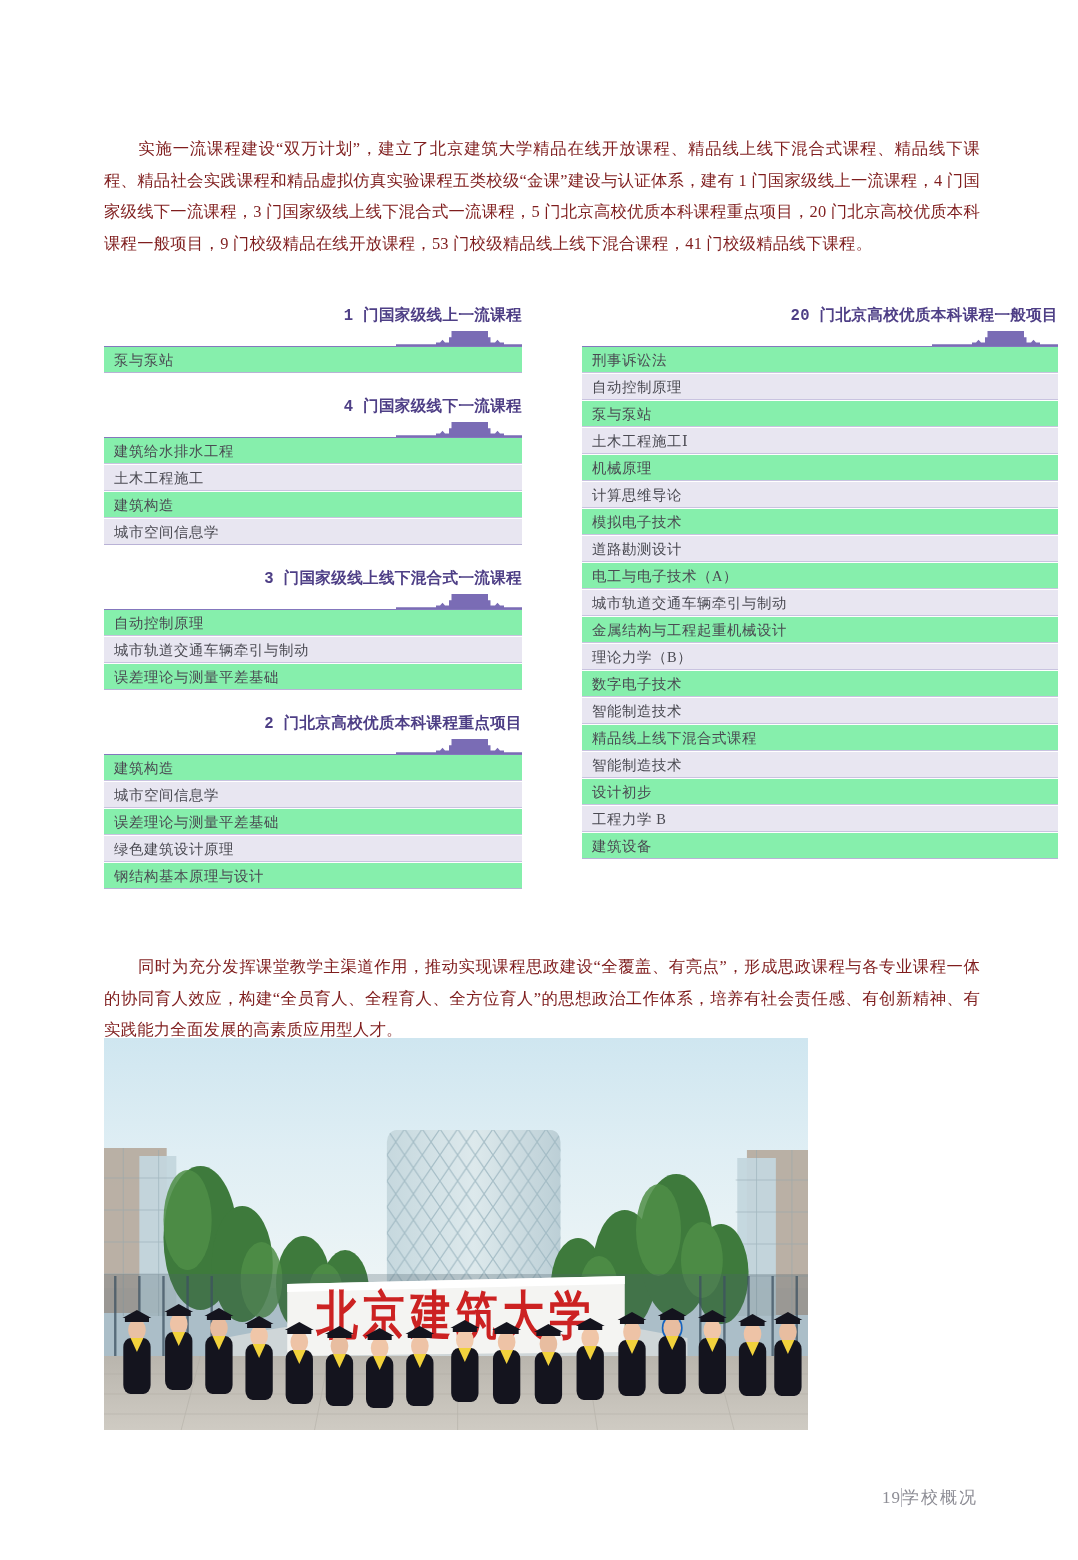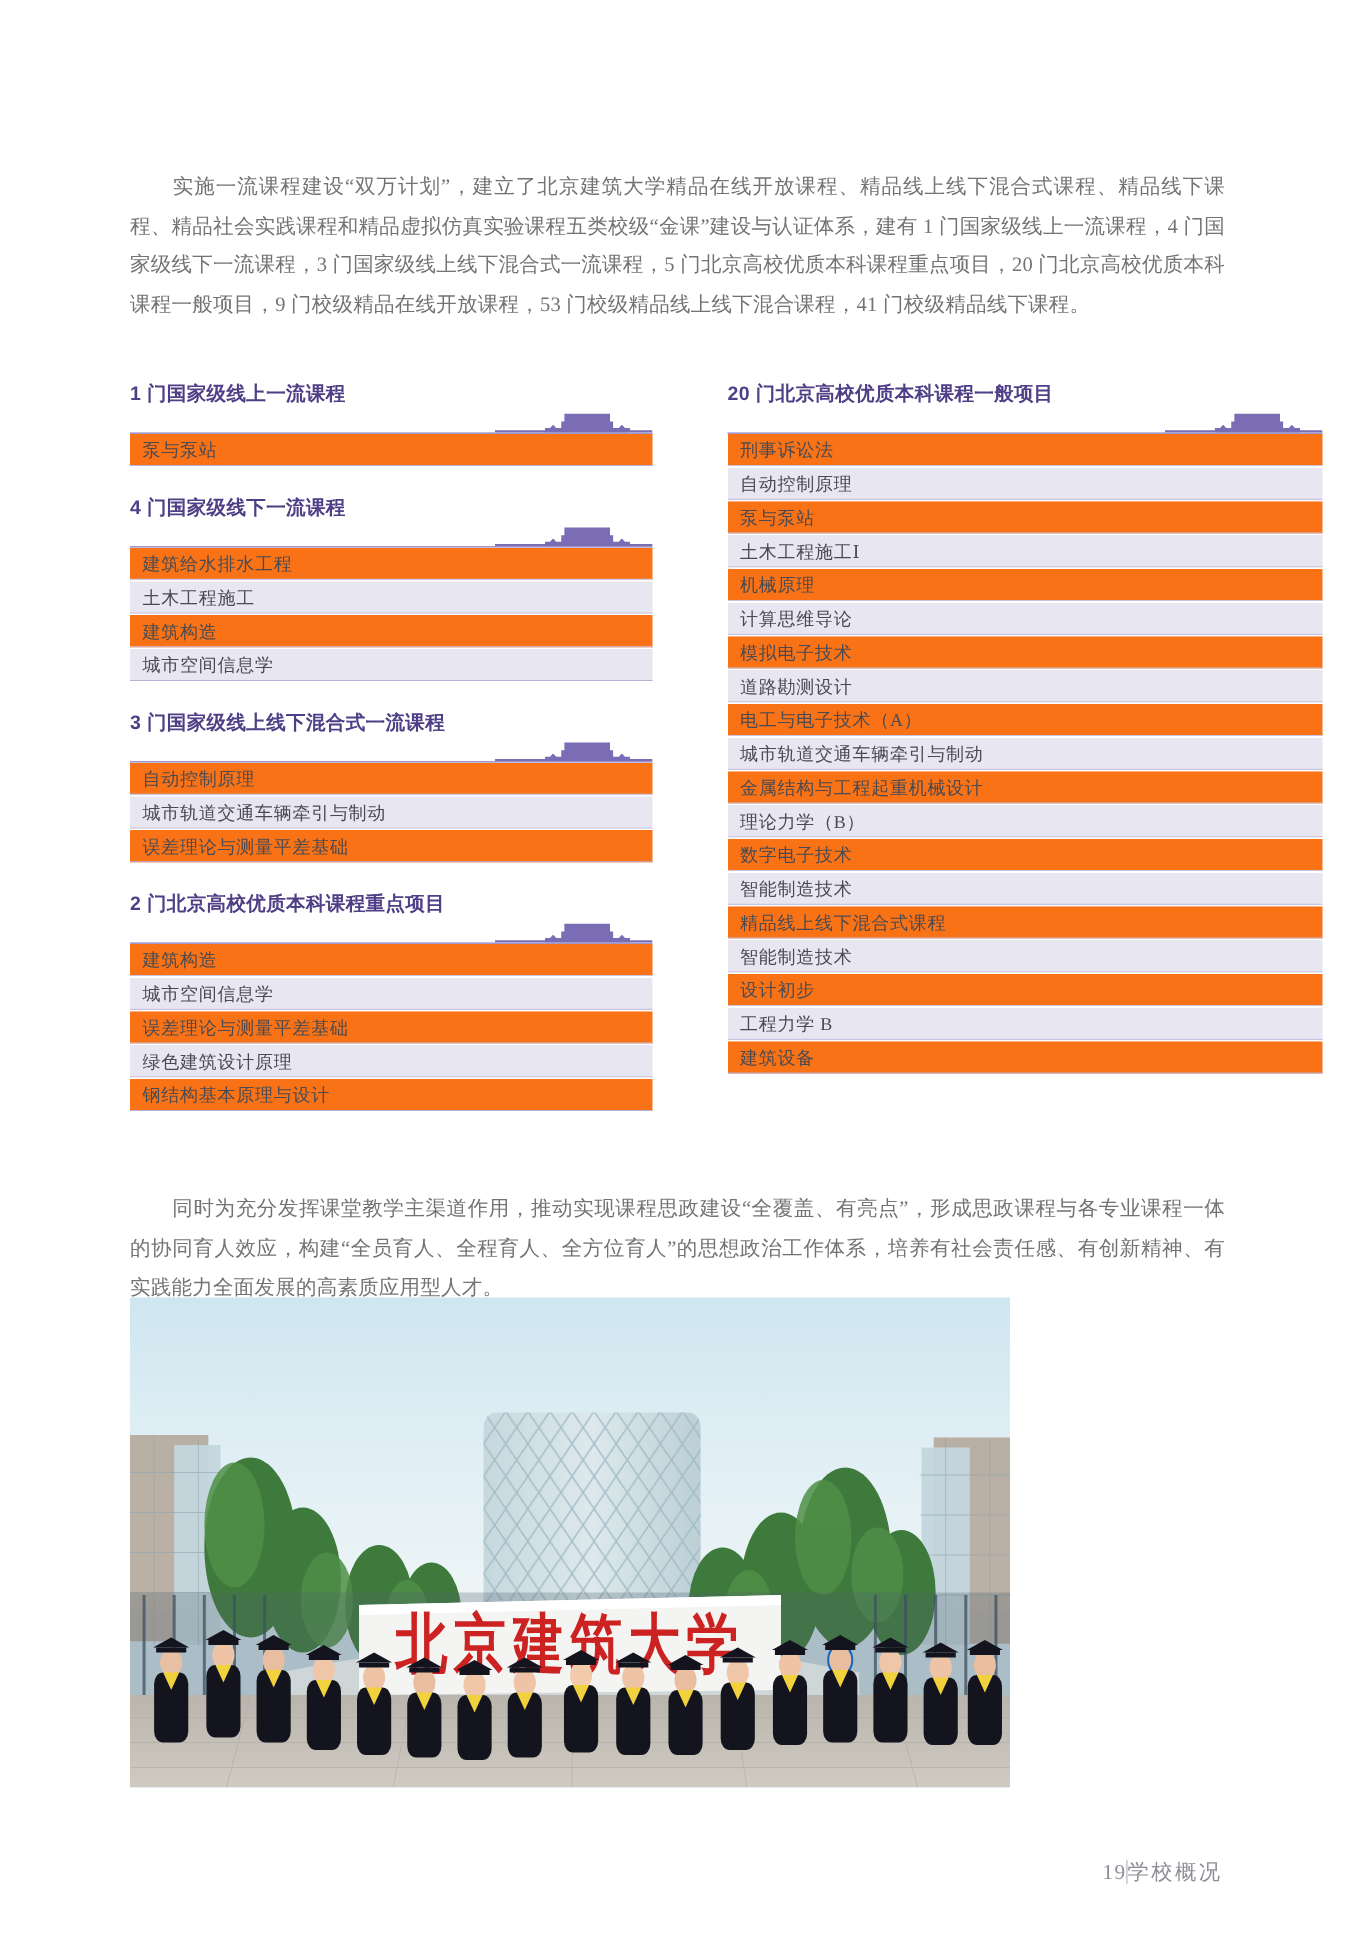--- a/index.html
+++ b/index.html
@@ -22,39 +22,39 @@
     box-sizing: border-box;
   }
 
   
   .para {
     position: absolute;
     left: 104px;
     width: 876px;
     font-size: 16.4px;
     line-height: 31.5px;
-    color: #737373;
+    color: #7f1d1d;
     text-align: justify;
     text-justify: inter-ideograph;
     letter-spacing: 0.2px;
   }
   .para .indent { display: inline-block; width: 2.05em; }
 
   #intro-paragraph { top: 117px; }
   #closing-paragraph { top: 935px; }
 
   
   .col-left  { position: absolute; left: 104px;  top: 305px; width: 418px; }
   .col-right { position: absolute; left: 582px;  top: 305px; width: 476px; }
 
   .table-block { position: relative; margin-bottom: 0; }
 
   .tbl-title {
-    text-align: left;
-    font-family: Liberation Sans, sans-serif;
+    text-align: right;
+    font-family: Liberation Mono, monospace;
     font-weight: bold;
     font-size: 15.6px;
     color: #4e3f86;
     letter-spacing: 0.3px;
     line-height: 22px;
     padding-bottom: 2px;
     white-space: nowrap;
   }
 
   
@@ -71,21 +71,21 @@
     height: 17px;
     display: block;
   }
 
   .course-table {
     width: 100%;
     border-collapse: collapse;
     border-top: 1.6px solid #8477bd;
     table-layout: fixed;
   }
-  .course-table tr { background: #f97316; }
+  .course-table tr { background: #86efac; }
   .course-table tr:nth-child(even) { background: #e8e6f1; }
   .course-table td {
     border-bottom: 1.4px solid #ffffff;
     box-shadow: inset 0 -1px 0 #c9c3e0;
     height: 26px;
     padding: 0 0 0 10px;
     font-size: 14.4px;
     color: #4a4a52;
     font-family: "Liberation Serif", "DejaVu Serif", serif;
     letter-spacing: 0.6px;

